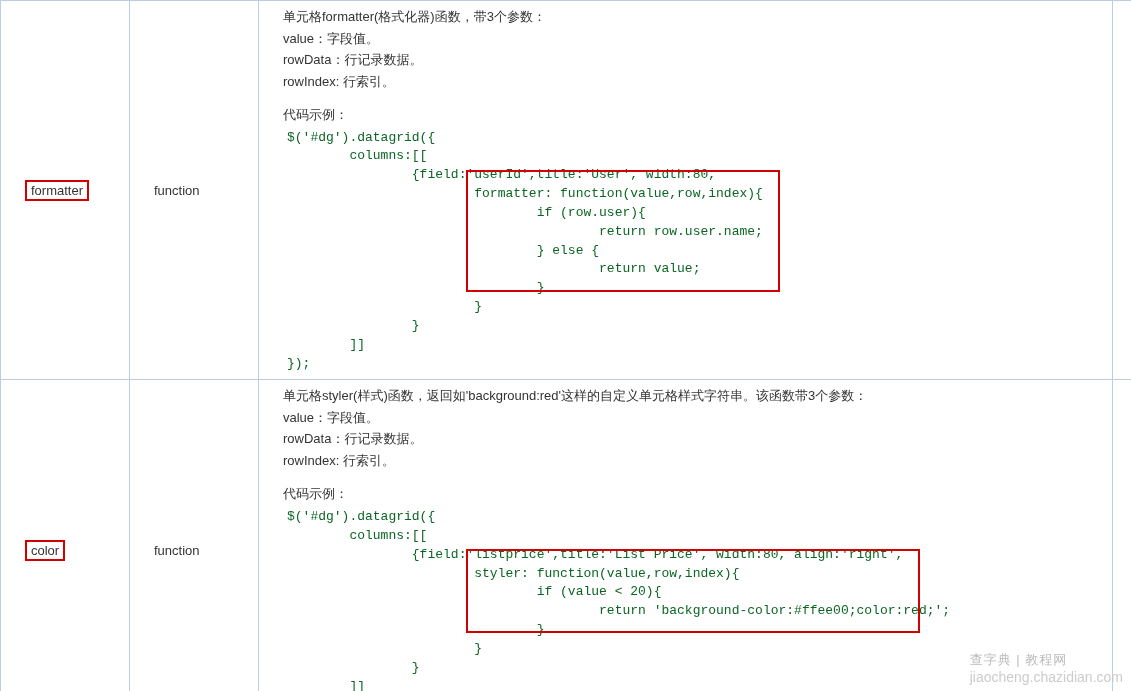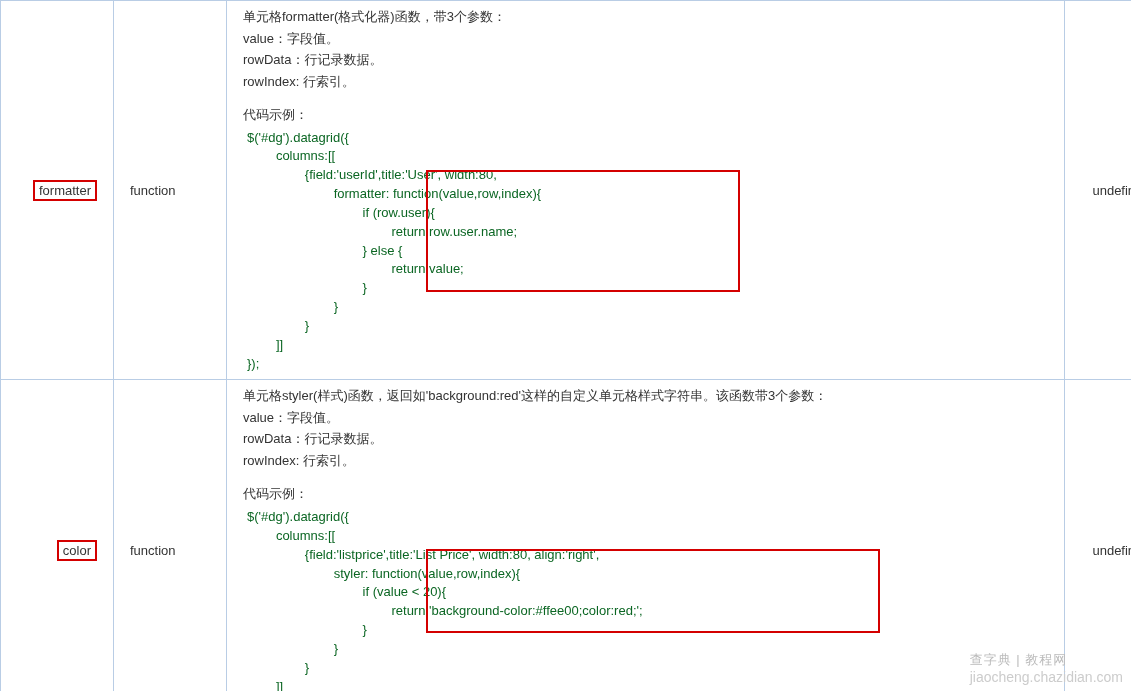--- a/index.html
+++ b/index.html
@@ -10,26 +10,26 @@
       color: #333;
       background: #fff;
     }
     table.doc {
       width: 1095px;
       border-collapse: collapse;
       table-layout: fixed;
     }
     table.doc td {
       border: 1px solid #b9cde5;
-      padding: 6px 16px;
+      padding: 6px 24px;
       vertical-align: middle;
     }
     td.col-name {
       width: 80px;
-      text-align: right;
+      text-align: left;
       margin-top: 37px;
     }
     td.col-type {
       width: 80px;
     }
     td.col-desc {
       width: 805px;
       vertical-align: top;
     }
     td.col-default {
@@ -44,21 +44,21 @@
       display: inline-block;
     }
     .desc-block p {
       margin: 0 0 2px 0;
       line-height: 1.5;
     }
     .desc-block .spacer {
       height: 12px;
     }
     pre.code {
-      font-family: Liberation Sans, sans-serif;
+      font-family: Liberation Mono, monospace;
       font-size: 13px;
       color: #0b6623;
       margin: 4px 0 0 4px;
       line-height: 1.45;
       white-space: pre;
     }
     .hl-overlay {
       border: 2px solid #d40000;
       position: absolute;
       pointer-events: none;

